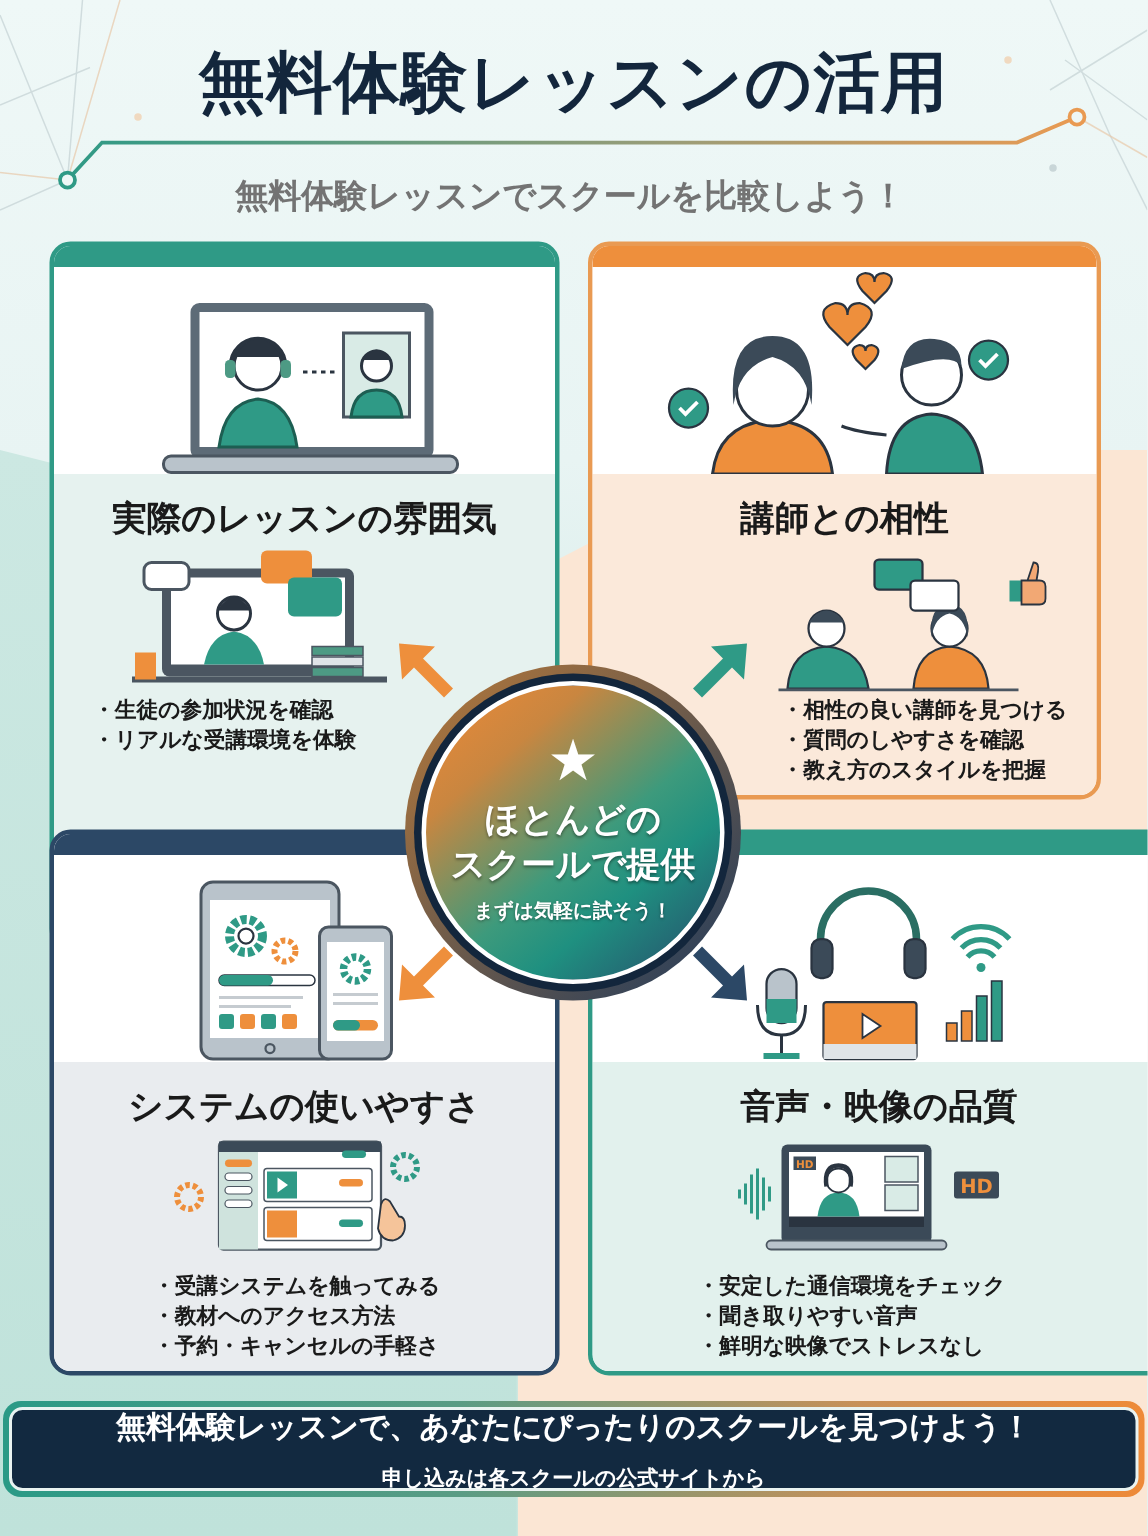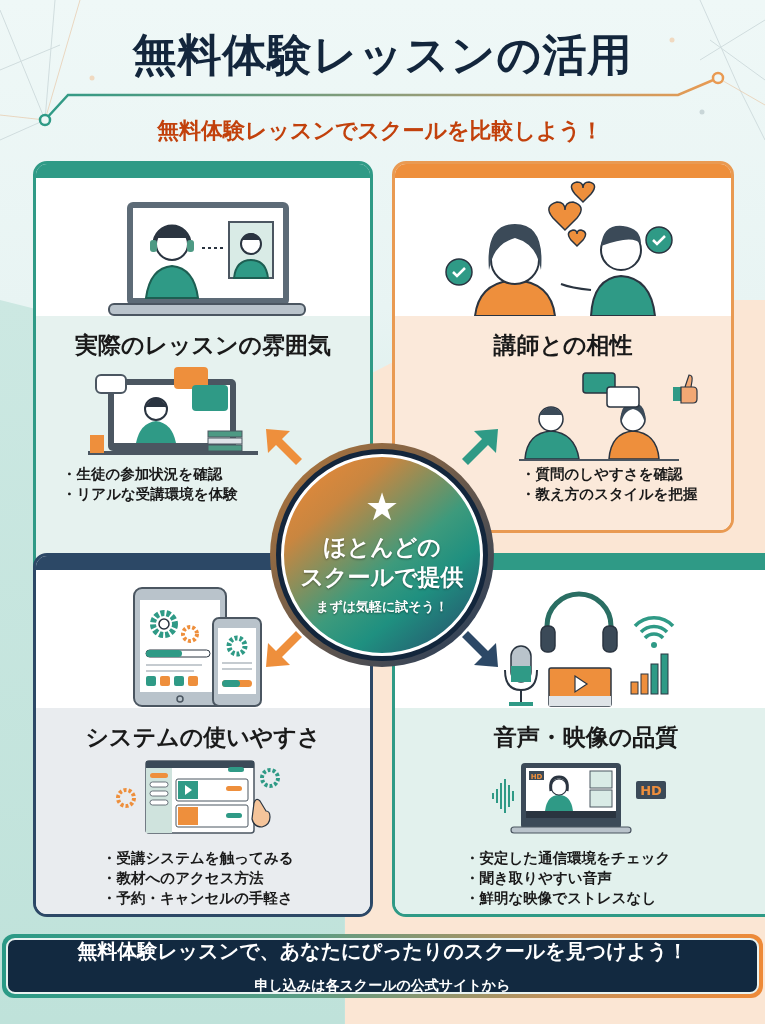--- a/index.html
+++ b/index.html
@@ -3,21 +3,21 @@
 <meta charset="utf-8">
 <style>
 *{box-sizing:border-box;margin:0;padding:0}
 body{width:765px;height:1024px;overflow:hidden;font-family:"DejaVu Sans","Liberation Sans",sans-serif;color:#1a1a1a;position:relative;background:#eef7f6}
 .bg{position:absolute;inset:0;z-index:0}
 .bg-left{position:absolute;left:0;top:0;width:100%;height:100%;background:linear-gradient(180deg,#eff8f7 0%,#e8f4f3 30%,#cfe9e4 60%,#c4e5de 100%)}
 .bg-right{position:absolute;right:0;top:300px;width:420px;height:724px;background:#fbe6d4;clip-path:polygon(40% 0,100% 0,100% 100%,0 100%,0 12%)}
 .bg-left-band{position:absolute;left:0;top:300px;width:100%;height:724px;background:linear-gradient(180deg,#cce8e2,#bfe2da);clip-path:polygon(0 0,45% 12%,45% 100%,0 100%)}
 .deco{position:absolute;inset:0;z-index:1;pointer-events:none}
 .title{position:absolute;left:0;right:0;top:26px;text-align:center;font-weight:bold;font-size:44px;color:#13263c;z-index:3;letter-spacing:1px}
-.subtitle{position:absolute;left:0;right:5px;top:116px;text-align:center;font-weight:bold;font-size:22px;color:#c2410c;z-index:3}
+.subtitle{position:absolute;left:0;right:5px;top:116px;text-align:center;font-weight:bold;font-size:22px;color:#737373;z-index:3}
 .card{position:absolute;border-radius:14px;overflow:hidden;z-index:2;border:3px solid;background:#fff}
 .card .bar{height:14px}
 .card .illus{height:138px;position:relative;background:#fff}
 .card .body{position:absolute;left:0;right:0;top:152px;bottom:0}
 .card h2{font-size:23px;font-weight:bold;text-align:center;margin-top:14px;color:#1a1a1a}
 .card .mini{height:100px;position:relative}
 .card ul{list-style:none;font-size:14.5px;font-weight:bold;line-height:20px;color:#1a1a1a}
 .card ul li:before{content:"・"}
 #c1{left:33px;top:161px;width:340px;height:472px;border-color:#2f9a86}
 #c1 .bar{background:#2f9a86}
@@ -171,20 +171,21 @@
         <path d="M226 64 q-2 -22 12 -22 q14 0 12 22 q-2 -14 -12 -16 q-10 2 -12 16z" fill="#3b4a58"></path>
         <rect x="188" y="12" width="32" height="20" rx="3" fill="#2f9a86" stroke="#2a3440" stroke-width="1.5"></rect>
         <rect x="212" y="26" width="32" height="20" rx="3" fill="#fff" stroke="#2a3440" stroke-width="1.5"></rect>
         <rect x="278" y="26" width="8" height="14" fill="#2f9a86"></rect>
         <path d="M286 26 h12 q4 0 4 4 v8 q0 4 -4 4 h-12z M290 26 l4 -12 q4 0 3 6 l-1 6z" fill="#f2a874" stroke="#2a3440" stroke-width="1.2"></path>
         <rect x="124" y="98" width="160" height="2" fill="#4b5661"></rect>
       </svg>
     </div>
   </div>
   <ul class="ul-abs">
+    <li>相性の良い講師を見つける</li>
     <li>質問のしやすさを確認</li>
     <li>教え方のスタイルを把握</li>
   </ul>
 </div>
 
 <div class="card" id="c3">
   <div class="bar"></div>
   <div class="illus">
     <svg width="334" height="138" viewBox="0 0 334 138">
       <rect x="98" y="18" width="92" height="118" rx="8" fill="#b9c3cb" stroke="#4b5661" stroke-width="2"></rect>

